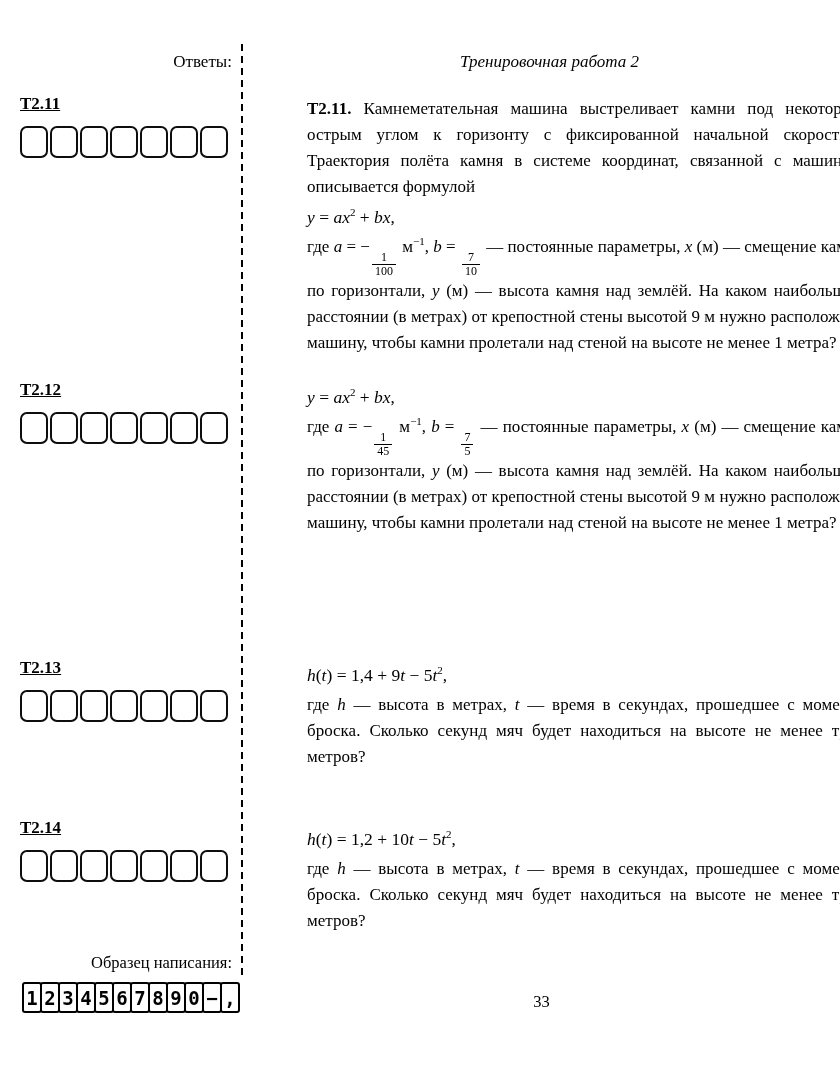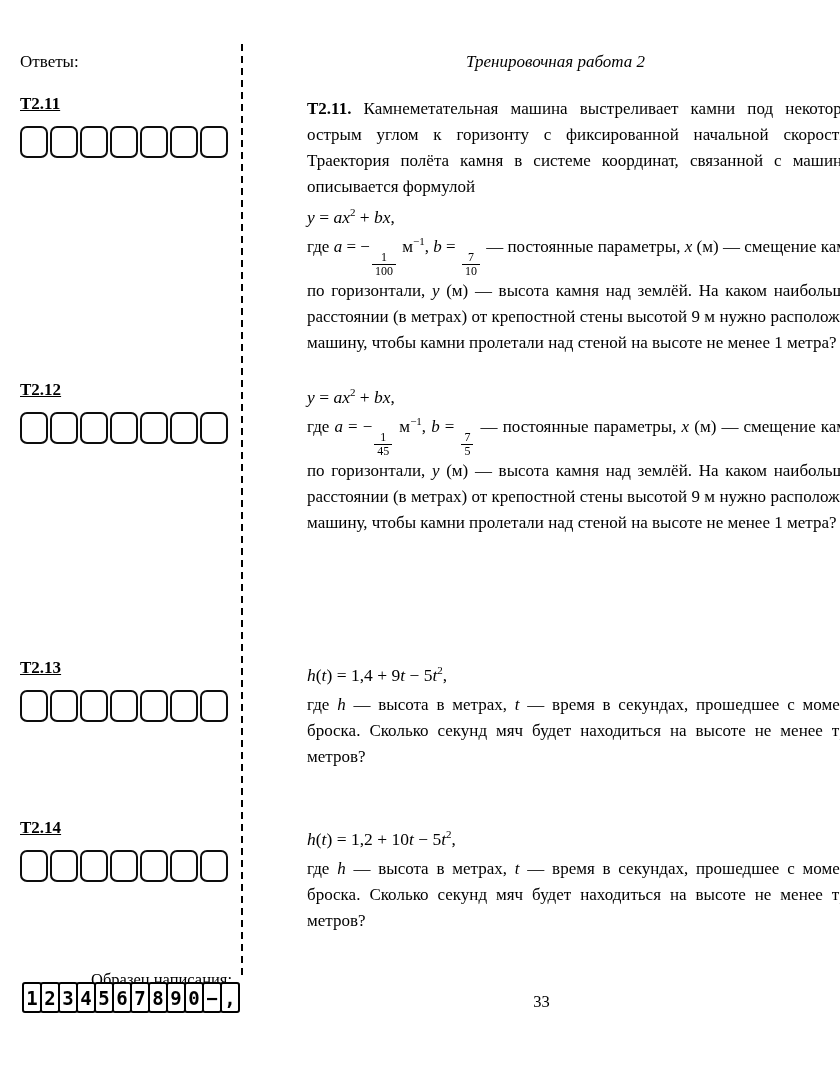--- a/index.html
+++ b/index.html
@@ -3,40 +3,40 @@
 <meta charset="utf-8">
 <style>
   * { margin:0; padding:0; box-sizing:border-box; }
   html,body { background:#ffffff; }
   body {
     width:840px; height:1080px; position:relative; overflow:hidden;
     font-family:"Liberation Serif", serif; color:#000;
   }
   
   .left-col { position:absolute; left:20px; top:0; width:212px; height:1080px; }
-  .answers-title { position:absolute; top:52px; left:0; width:100%; text-align:left; font-size:17px; }
+  .answers-title { position:absolute; top:52px; left:0; width:100%; text-align:right; font-size:17px; }
   .agroup-label { position:absolute; left:0; font-weight:bold; font-size:17px;text-decoration:underline; }
   .abox-row { position:absolute; left:0; display:flex; gap:2px; }
   .abox { width:28px; height:32px; border:2.5px solid #0d0d0d; border-radius:7px; background:#fff; }
-  .sample-label { position:absolute; top:953px; left:0; width:100%; text-align:right; font-size:16.5px;margin-top:17px; }
+  .sample-label { position:absolute; top:953px; left:0; width:100%; text-align:right; font-size:16.5px; }
   .sample-strip { position:absolute; top:982px; left:2px; display:flex; }
   .scell {
     width:20px; height:31px; border:2px solid #000; margin-left:-2px; border-radius:3px;
     display:flex; align-items:center; justify-content:center;
     font-family:"DejaVu Sans Mono", monospace; font-size:19px; font-weight:bold; background:#fff;
   }
   .scell:first-child { margin-left:0; }
   
   .separator {
     position:absolute; left:241px; top:44px; height:934px; width:2px;
     background:repeating-linear-gradient(to bottom, #000 0 7px, transparent 7px 12px);
   }
   
   .right-col { position:absolute; left:263px; top:0; width:557px; height:1080px; }
-  .header-title { position:absolute; top:52px; left:14px; width:100%; text-align:center; font-style:italic; font-size:17px; }
+  .header-title { position:absolute; top:52px; left:8px; width:100%; text-align:center; font-style:italic; font-size:17px; }
   .problem { position:absolute; left:0; width:100%;margin-left:44px; }
   .ptext { font-size:17px; line-height:26px; text-align:justify; }
   .pnum { font-weight:bold; }
   .formula { text-align:left; font-size:17.5px; line-height:26px; margin:4px 0; }
   i { font-family:"Liberation Serif", serif; }
   sup { font-size:11px; line-height:0; }
   .frac {
     display:inline-flex; flex-direction:column; text-align:center; vertical-align:-9px;
     font-size:12px; line-height:13px; margin:0 2px;
   }

